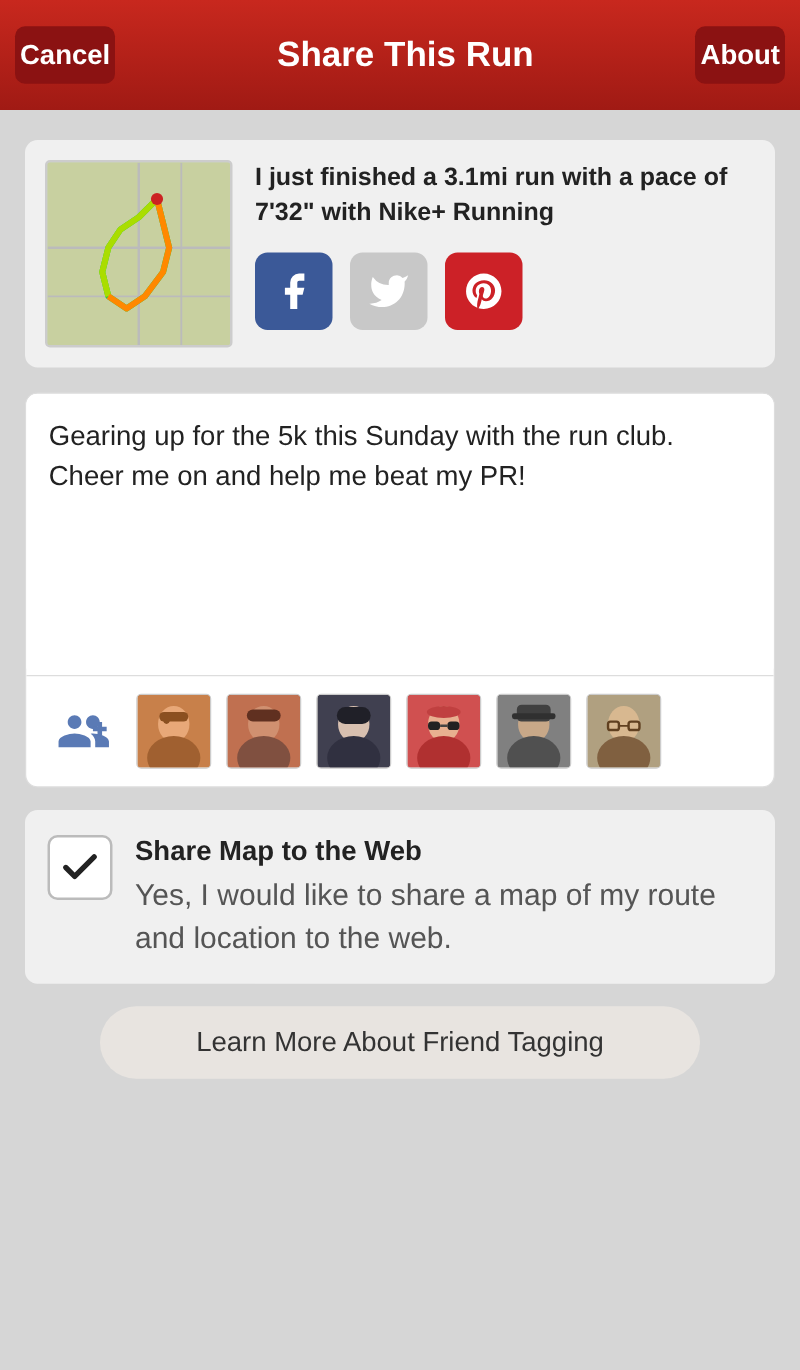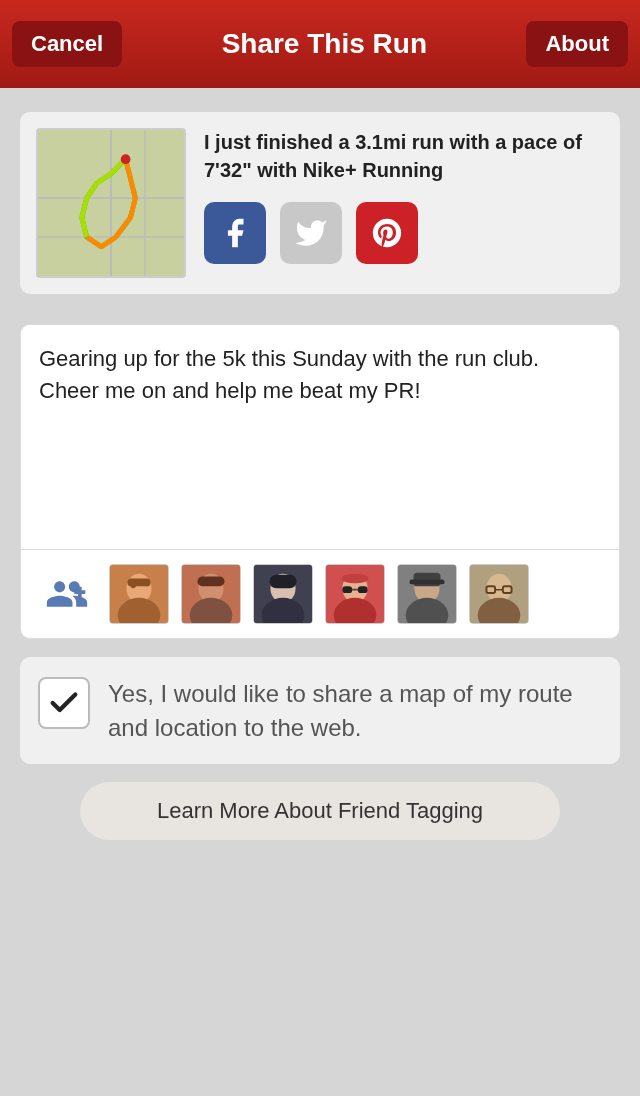--- a/index.html
+++ b/index.html
@@ -21,21 +21,21 @@
       padding: 0 12px;
       height: 88px;
     }
     .header-btn {
       background: #8b1212;
       border: none;
       border-radius: 8px;
       color: #fff;
       font-size: 22px;
       font-weight: 600;
-      padding: 10px 19px;
+      padding: 10px 4px;
       cursor: pointer;
     }
     .header-title {
       color: #fff;
       font-size: 28px;
       font-weight: 700;
     }
 
     
     .content {
@@ -43,21 +43,21 @@
     }
 
     
     .run-preview {
       background: #f0f0f0;
       border-radius: 10px;
       padding: 16px;
       display: flex;
       align-items: flex-start;
       gap: 18px;
-      margin-bottom: 30px;
+      margin-bottom: 20px;
     }
     .map-thumb {
       width: 150px;
       height: 150px;
       border: 2px solid #ccc;
       border-radius: 4px;
       background: #c8d4a0;
       overflow: hidden;
       flex-shrink: 0;
       position: relative;
@@ -327,19 +327,20 @@
     </div>
   </div>
 
   <div class="share-map-section">
     <div class="checkbox-wrap">
       <svg viewBox="0 0 24 24" xmlns="http://www.w3.org/2000/svg">
         <polyline points="20 6 9 17 4 12" fill="none" stroke="#222" stroke-width="3" stroke-linecap="round" stroke-linejoin="round"></polyline>
       </svg>
     </div>
     <div class="share-map-text">
+      <div class="share-map-title">Share Map to the Web</div>
       <div class="share-map-desc">Yes, I would like to share a map of my route and location to the web.</div>
     </div>
   </div>
 
   <button class="learn-more-btn">Learn More About Friend Tagging</button>
 
 </div>
 
 </body></html>

